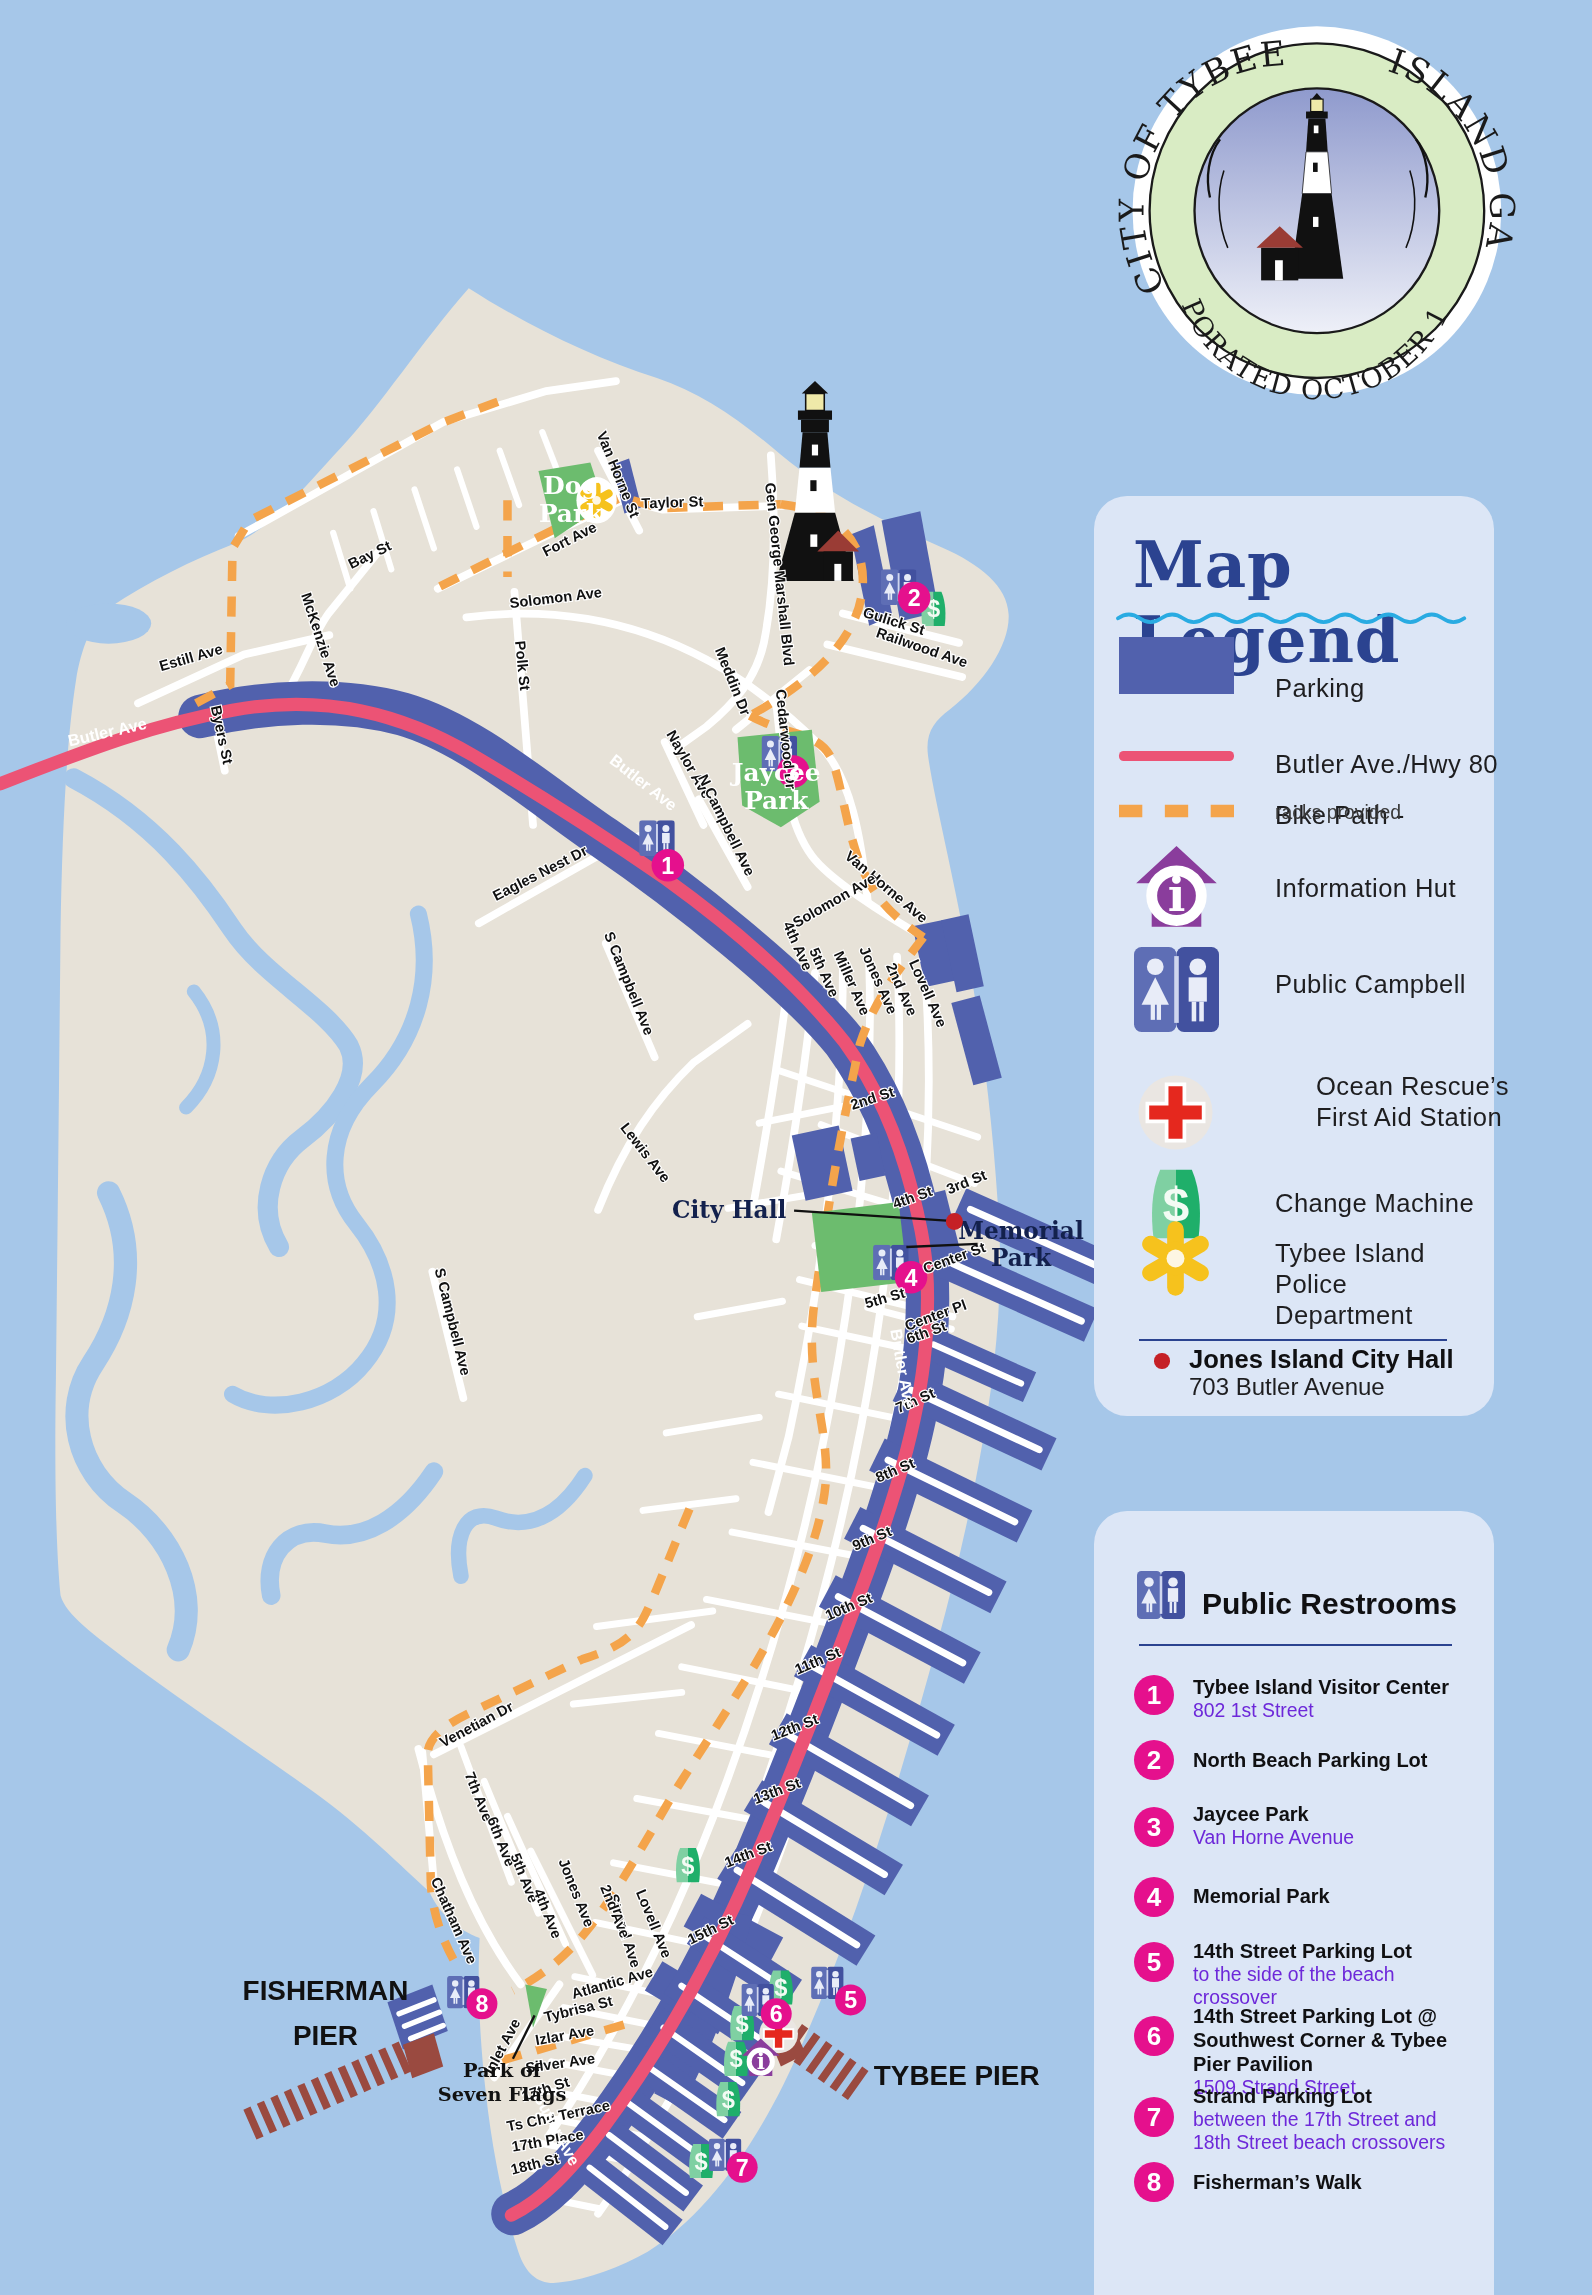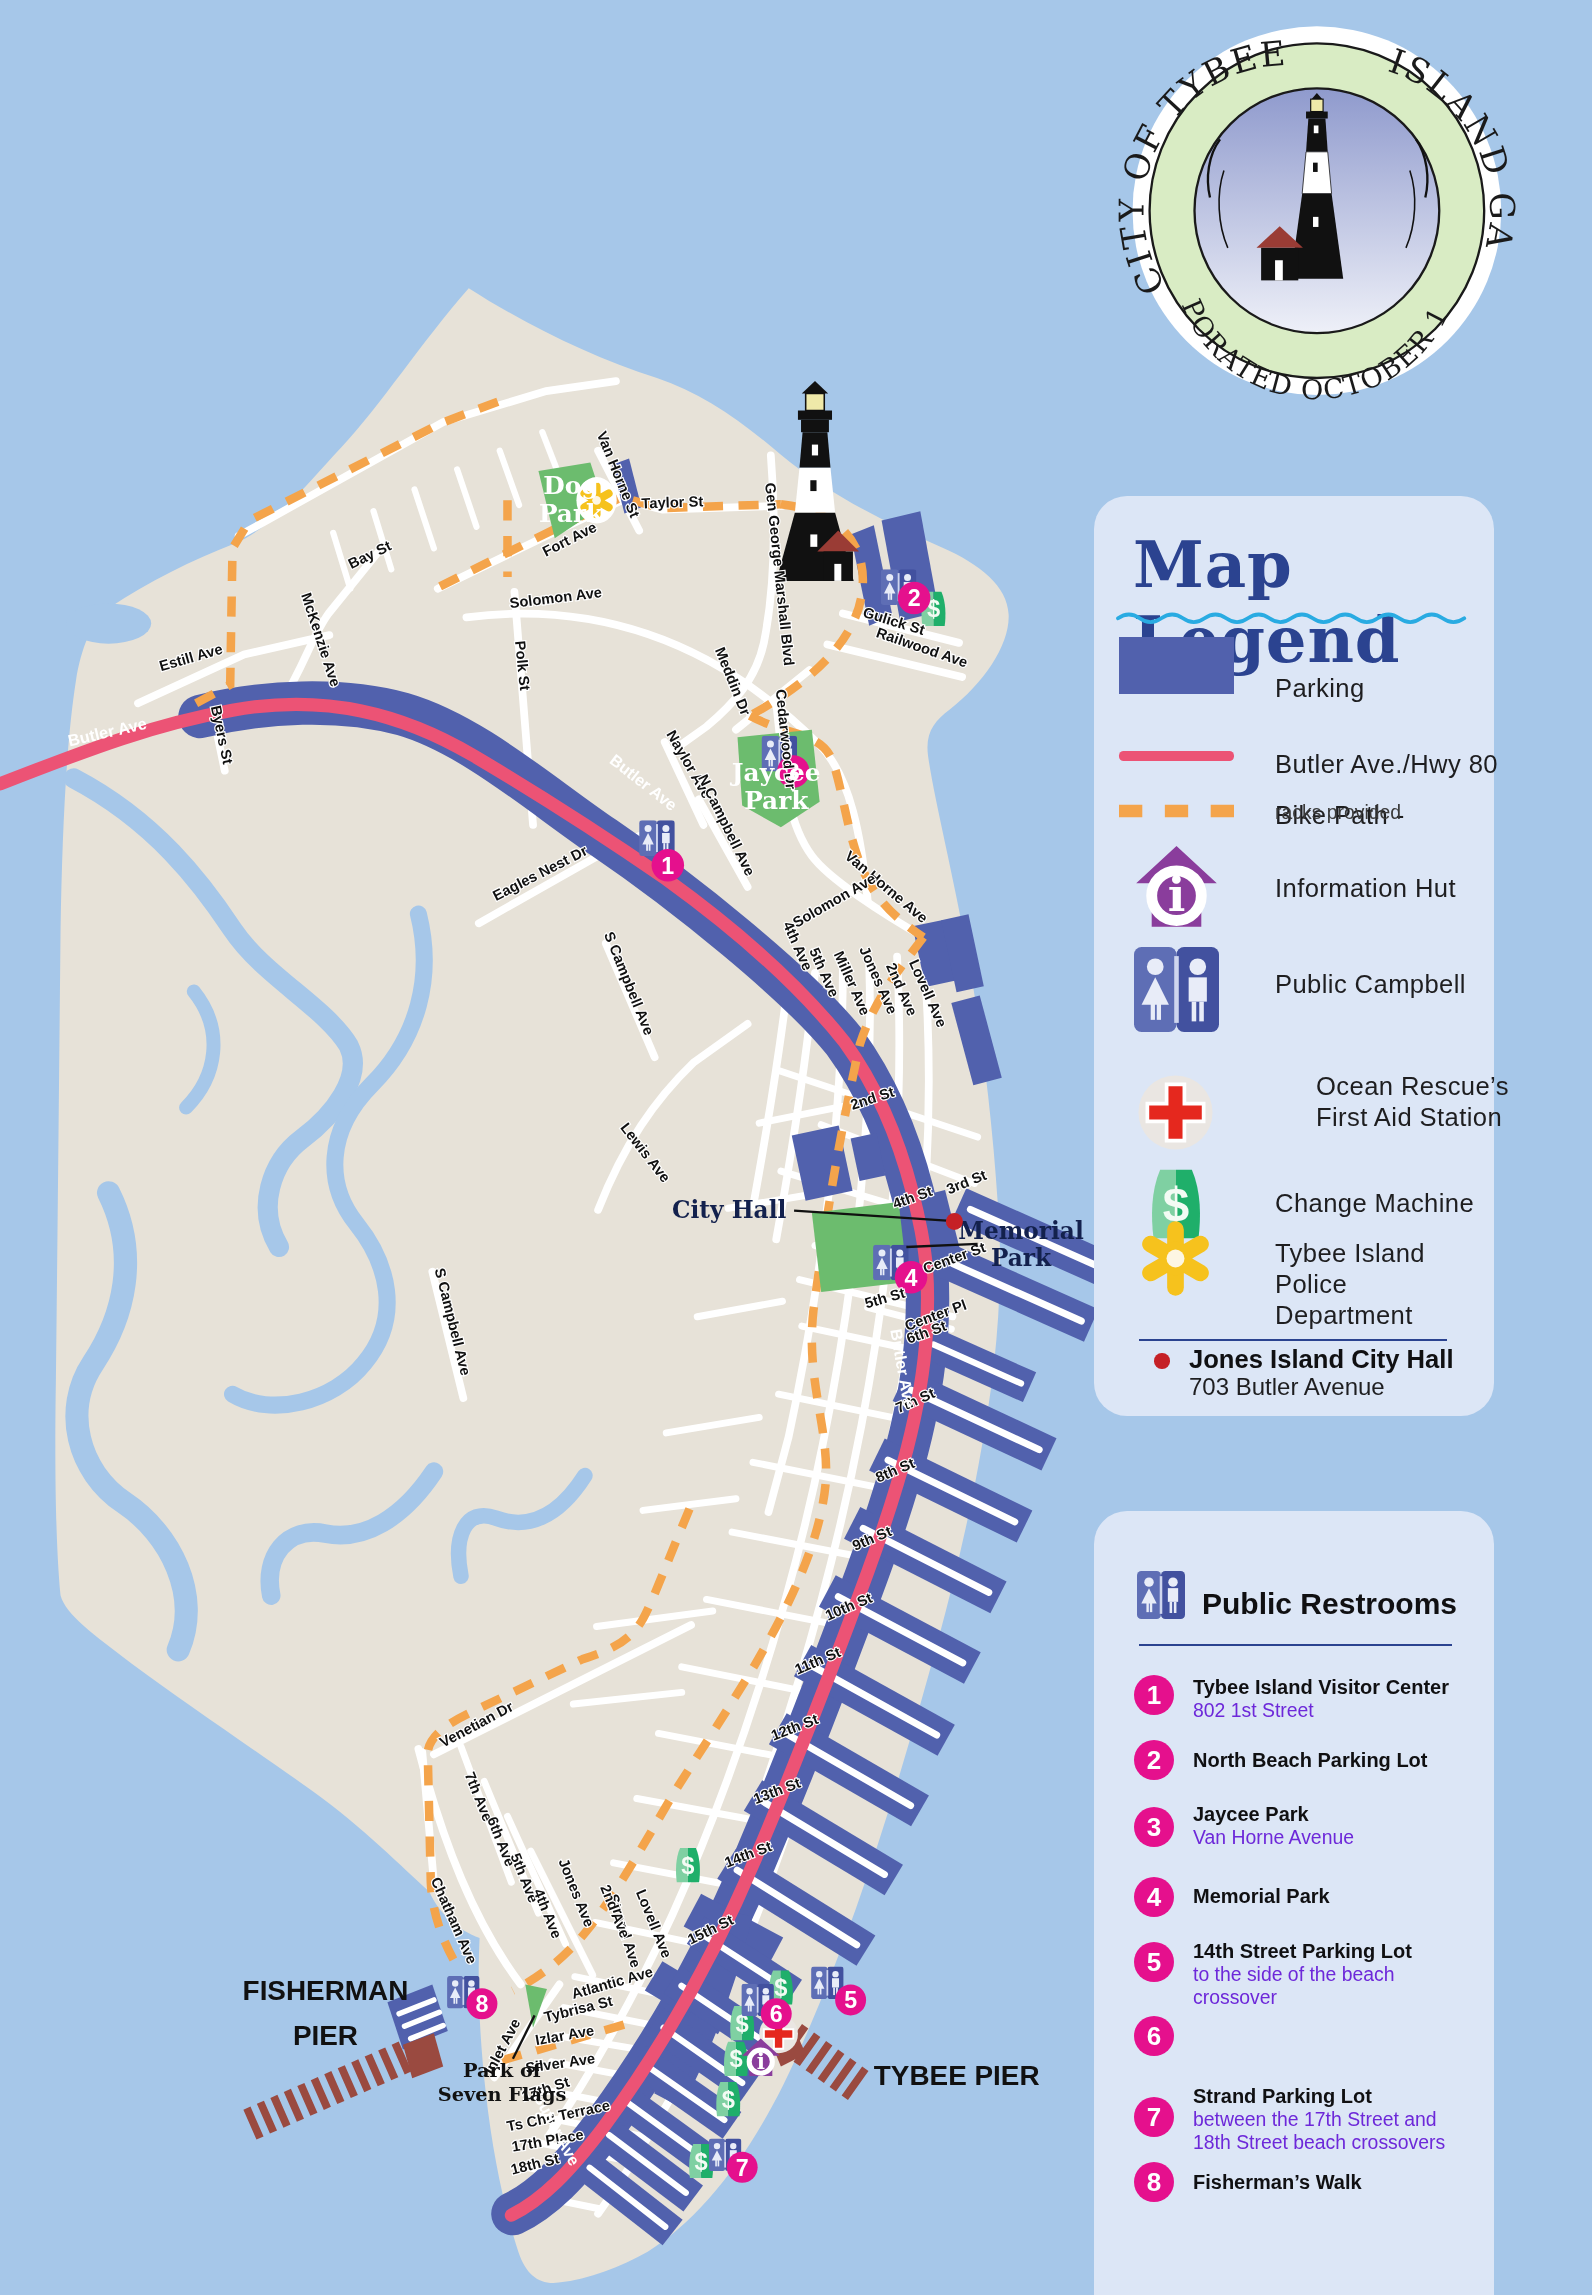--- a/index.html
+++ b/index.html
@@ -585,20 +585,24 @@
     <div class="rr-item-title" style="position:static">Memorial Park</div>
   </div>
 
   <div class="rr-circle" style="top:431px;">5</div>
   <div class="rr-text" style="top:428px;">
     <div class="rr-item-title" style="position:static">14th Street Parking Lot</div>
     <div class="rr-item-desc" style="position:static">to the side of the beach crossover</div>
   </div>
 
   <div class="rr-circle" style="top:505px;">6</div>
+  <div class="rr-text" style="top:493px;">
+    <div class="rr-item-title" style="position:static">14th Street Parking Lot @ Southwest Corner &amp; Tybee Pier Pavilion</div>
+    <div class="rr-item-desc" style="position:static">1509 Strand Street</div>
+  </div>
 
   <div class="rr-circle" style="top:586px;">7</div>
   <div class="rr-text" style="top:573px;">
     <div class="rr-item-title" style="position:static">Strand Parking Lot</div>
     <div class="rr-item-desc" style="position:static">between the 17th Street and 18th Street beach crossovers</div>
   </div>
 
   <div class="rr-circle" style="top:651px;">8</div>
   <div class="rr-text" style="top:659px;">
     <div class="rr-item-title" style="position:static">Fisherman’s Walk</div>

